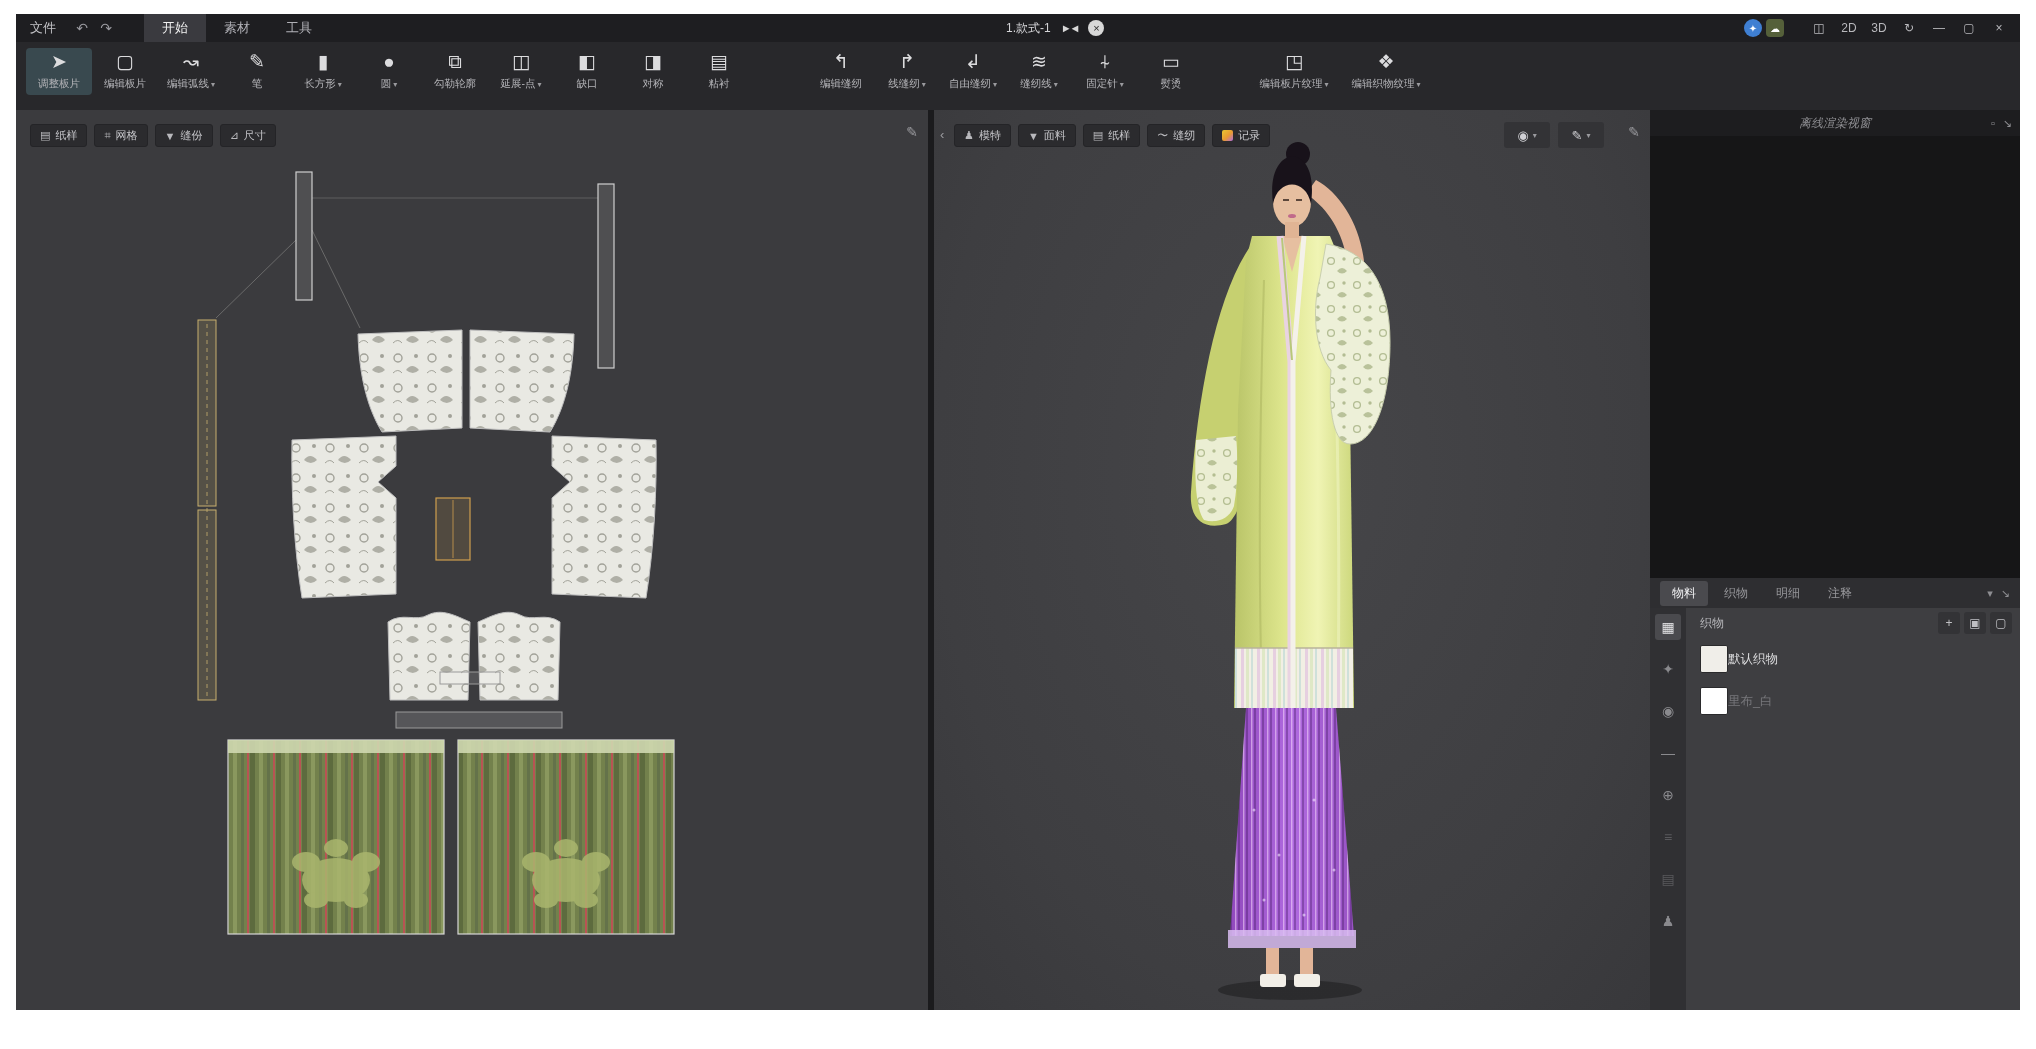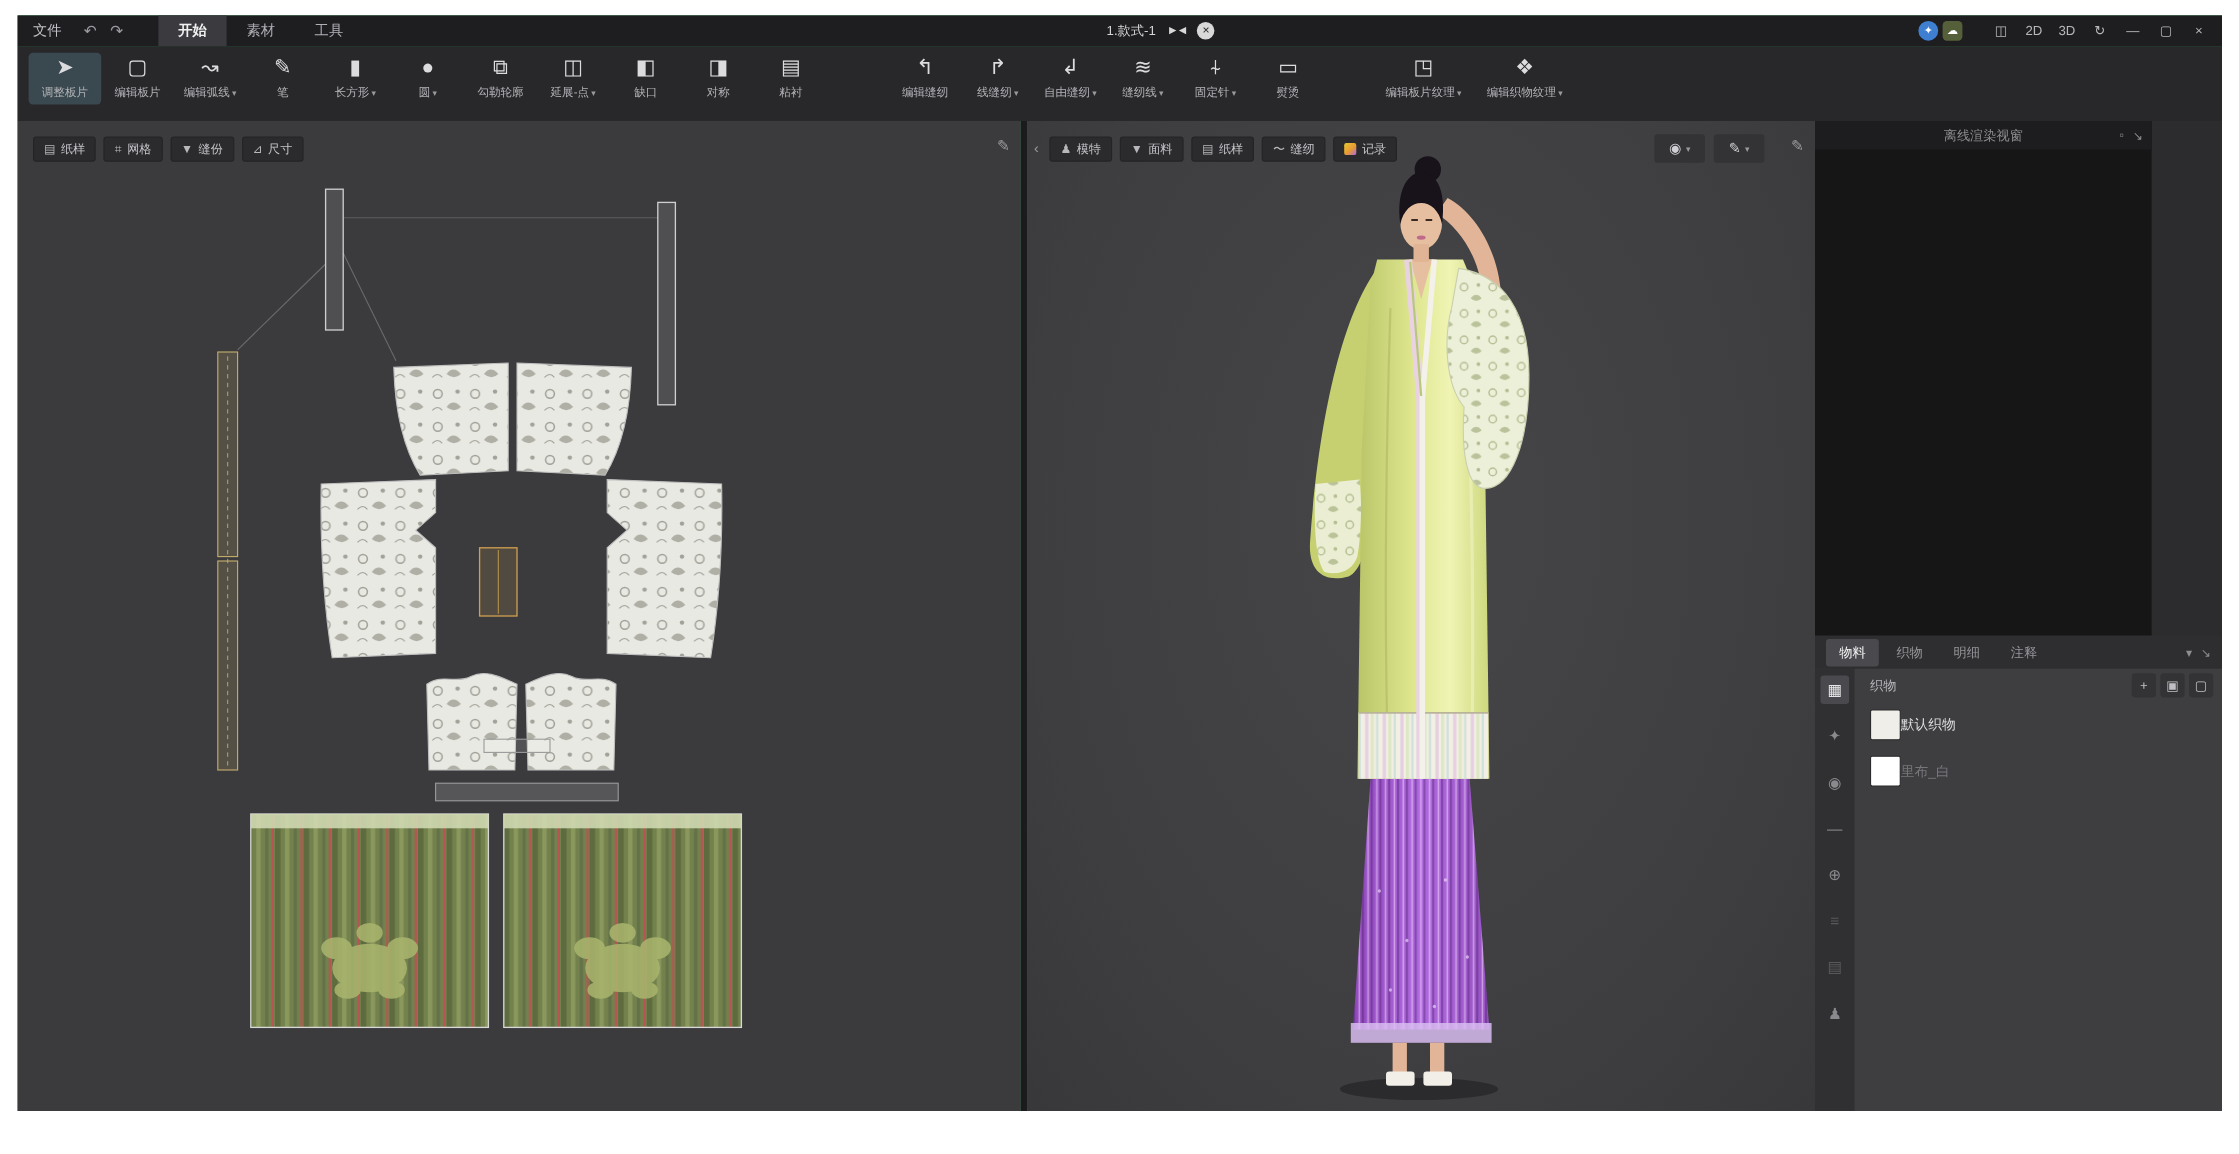--- a/index.html
+++ b/index.html
@@ -7,21 +7,21 @@
     font-family:"Liberation Sans","DejaVu Sans",sans-serif; }
   .app { position:absolute; left:16px; top:14px; width:2004px; height:996px;
     background:#15803d; color:#c8c8c8; }
 
   
   .menubar { position:absolute; left:0; top:0; width:100%; height:28px; background:#1e1e21;
     display:flex; align-items:center; font-size:13px; }
   .menubar .mitem { padding:0 14px; height:100%; display:flex; align-items:center; color:#c2c2c6; cursor:default; }
   .menubar .histbtn { width:24px; height:100%; display:flex; align-items:center; justify-content:center; color:#9a9aa0; font-size:14px; }
   .menubar .tab { padding:0 18px; height:100%; display:flex; align-items:center; color:#b0b0b6; }
-  .menubar .tab.active { background:#3a3a3f; color:#f0f0f0;font-weight:bold; }
+  .menubar .tab.active { background:#3a3a3f; color:#f0f0f0; }
   .doctab { position:absolute; left:990px; top:0; height:28px; display:flex; align-items:center; gap:10px; color:#d5d5d8; font-size:12px; }
   .doctab .cursors { color:#d8d8d8; font-size:11px; letter-spacing:-2px; }
   .doctab .closec { width:16px; height:16px; border-radius:50%; background:#d8d8d8; color:#2b2b2b;
     display:flex; align-items:center; justify-content:center; font-size:11px; line-height:1; }
   .winctl { position:absolute; right:0; top:0; height:28px; display:flex; align-items:center; gap:4px; padding-right:8px; }
   .winctl .dot { width:18px; height:18px; border-radius:50%; display:flex; align-items:center; justify-content:center; font-size:10px; color:#fff; }
   .winctl .dot.blue { background:#3f7fd2; }
   .winctl .dot.olive { background:#55603a; border-radius:4px; }
   .winctl .wbtn { min-width:26px; height:22px; display:flex; align-items:center; justify-content:center;
     color:#b8b8bc; font-size:12px; padding:0 4px; }
@@ -53,21 +53,21 @@
   .chip.rec .cicon { width:11px; height:11px; background:linear-gradient(135deg,#e8c832 0%,#e89a32 55%,#b06ae0 100%); border-radius:2px; }
   .collapse-arrow { position:absolute; left:6px; top:17px; color:#9a9a9e; font-size:13px; z-index:5; }
   .corner-pencil { position:absolute; right:10px; top:14px; color:#9a9a9e; font-size:14px; z-index:5; }
   .viewtools { position:absolute; right:46px; top:12px; display:flex; gap:8px; z-index:5; }
   .vtool { width:46px; height:26px; background:#333336; border-radius:3px; display:flex; align-items:center;
     justify-content:center; gap:4px; color:#d0d0d4; font-size:13px; }
 
   svg.canvas { position:absolute; left:0; top:0; }
 
   
-  .renderpanel { position:absolute; left:0; top:0; width:306px; height:468px; background:#161617; }
+  .renderpanel { position:absolute; left:0; top:0; width:370px; height:468px; background:#161617;font-style:italic; }
   .rp-header { position:absolute; left:0; top:0; width:100%; height:26px; display:flex; align-items:center;
     justify-content:center; color:#8e8e92; font-size:12px; background:#1d1d1f; }
   .rp-icons { position:absolute; right:8px; top:0; height:26px; display:flex; align-items:center; gap:8px;
     color:#8e8e92; font-size:11px; }
 
   .objectpanel { position:absolute; left:0; top:468px; width:370px; height:432px; background:#39393c; }
   .op-tabs { position:absolute; left:0; top:0; width:100%; height:30px; background:#2e2e31;
     display:flex; align-items:center; padding-left:10px; gap:4px; }
   .op-tab { padding:4px 12px; font-size:12px; color:#96969a; border-radius:3px; }
   .op-tab.active { background:#4a4a4e; color:#f2f2f4; }

